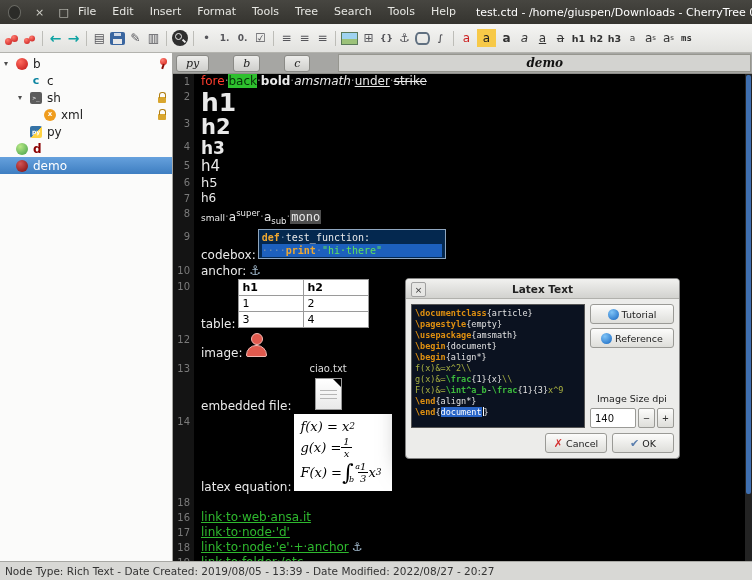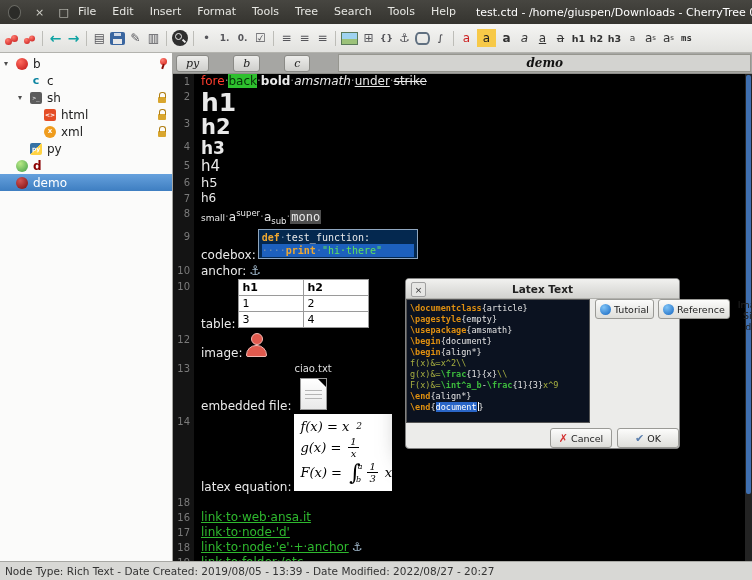--- a/index.html
+++ b/index.html
@@ -108,82 +108,82 @@
   .sg-it{font-style:italic}
   .sg-un{text-decoration:underline}
   .sg-st{text-decoration:line-through}
   .sg-dot{color:#7f7f7f}
   .sg-small{font-size:9px}
   .sg-sup{vertical-align:super;font-size:8.5px}
   .sg-sub{vertical-align:sub;font-size:8.5px}
   .sg-mono{font-family:"DejaVu Sans Mono",monospace;background:#4f4f4f;padding:0 1px}
   .elabel{color:#e9e9e9}
   .codebox{display:inline-block;overflow:hidden;background:#04284f;border:1px solid #8fa6bf;
-           padding:1px 3px;width:160px;box-sizing:border-box;margin-left:2px;
+           padding:1px 3px;width:188px;box-sizing:border-box;margin-left:2px;
            font-family:"DejaVu Sans Mono",monospace;font-size:10px;line-height:13px}
   .cbl{display:block;white-space:pre}
   .cb-sel{background:#1d60bd}
   .cb-kw{color:#f0a830;font-weight:bold}
   .cb-txt{color:#eaeaea}
   .cb-dot{color:#7390ad}
   .cb-str{color:#5ee05e}
   .anchor-glyph{color:#9fb6c9;font-size:13px;margin-left:3px}
   .etable-wrap{display:inline-block;overflow:hidden;margin-left:3px}
   .etable{border-collapse:collapse;background:#fff;font-size:11px;color:#000}
   .etable th,.etable td{border:1px solid #9a9a9a;width:58px;height:14px;padding:0 3px;text-align:left}
   .etable th{font-weight:bold}
   .etable td{font-weight:normal}
   .eimg{display:inline-block;overflow:hidden;width:23px;height:25px;margin-left:3px;position:relative}
   .eimg::before{content:"";position:absolute;left:6px;top:1px;width:10px;height:10px;border-radius:50%;
       background:#e05a4e;border:1px solid #f2b8b2}
   .eimg::after{content:"";position:absolute;left:1px;bottom:0;width:19px;height:10px;
       border-radius:10px 10px 2px 2px;background:#e05a4e;border:1px solid #f2b8b2}
-  .efile{display:inline-block;overflow:hidden;margin-left:3px;text-align:center}
+  .efile{display:inline-block;overflow:hidden;margin-left:18px;text-align:center}
   .efname{display:block;font-size:10px;color:#ddd;margin-bottom:2px}
   .eficon{display:block;width:25px;height:30px;margin:0 auto;background:linear-gradient(#fff,#e9e9e9);
           border:1px solid #9a9a9a;position:relative}
   .eficon::before{content:"";position:absolute;right:0;top:0;width:0;height:0;
       border-left:8px solid transparent;border-top:8px solid #000}
   .eficon::after{content:"";position:absolute;left:4px;right:4px;top:11px;height:1px;background:#b5b5b5;
       box-shadow:0 4px 0 #b5b5b5,0 8px 0 #b5b5b5}
   .elatex{display:inline-block;overflow:hidden;margin-left:3px;background:#fff;color:#000;width:98px;
           padding:3px 6px 5px;box-sizing:border-box;font-family:"DejaVu Serif",serif;font-style:italic;font-size:13px}
-  .lxr{display:flex;align-items:center;gap:7px;margin:2px 0}
+  .lxr{display:flex;align-items:center;gap:0;margin:2px 0}
   .lxr sup{font-size:9px}
   .lxr .frac{display:inline-flex;flex-direction:column;align-items:center;font-size:10px;line-height:11px}
   .frac .num{border-bottom:1px solid #000;padding:0 2px}
   .intwrap{position:relative;display:inline-block;width:16px;font-style:normal}
   .intg{font-size:22px;line-height:22px}
   .isup{position:absolute;right:-2px;top:-3px;font-size:8px;font-style:italic}
   .isub{position:absolute;left:7px;bottom:-3px;font-size:8px;font-style:italic}
   .elink{color:#2eb82e;text-decoration:underline}
   .mini-anchor{color:#9fb6c9;font-size:12px;margin-left:3px}
   .vscroll{position:absolute;right:0;top:0;bottom:0;width:7px;background:#232323}
   .vthumb{position:absolute;left:1px;right:1px;top:1px;height:86%;background:#3f6fb0;border-radius:2px}
 
   
   .dialog{position:absolute;left:405px;top:278px;width:273px;background:#ececea;border:1px solid #828282;
           border-radius:4px;box-shadow:0 10px 26px rgba(0,0,0,.55);z-index:50}
   .dtitle{height:19px;background:linear-gradient(#f1f1ef,#d2d2cf);border-bottom:1px solid #b0b0ac;
           display:flex;align-items:center;position:relative;border-radius:3px 3px 0 0}
   .dclose{position:absolute;left:5px;top:3px;width:13px;height:13px;border:1px solid #a0a0a0;border-radius:2px;
           background:#e6e6e4;display:flex;align-items:center;justify-content:center;font-size:9px;color:#333}
   .dtitletext{flex:1;text-align:center;font-weight:bold;font-size:10.5px;color:#222}
-  .dbody{}
+  .dbody{padding:5px}
   .dmain{display:flex;gap:5px}
   .dcode{flex:1;background:#0b1220;border:1px solid #555;padding:3px 3px;box-sizing:border-box;height:124px;
          font-family:"DejaVu Sans Mono",monospace;font-size:8.5px;line-height:11px;color:#ddd;overflow:hidden}
   .dcl{display:block;white-space:pre}
   .lx-cmd{color:#e09010;font-weight:bold}
   .lx-w{color:#e2e2e2}
   .lx-m{color:#a8b040}
   .lx-g{color:#3dbb3d;font-weight:bold}
   .lx-sel{background:#2a66c8;color:#fff}
   .caret{display:inline-block;width:1px;height:9px;background:#fff;margin-left:1px;vertical-align:-1px}
-  .dside{flex:0 0 84px;width:84px;display:flex;gap:4px}
+  .dside{flex:0 0 84px;width:84px;display:flex;flex-direction:column;gap:4px}
   .gbtn{display:flex;align-items:center;justify-content:center;gap:3px;height:20px;padding:0 4px;
         background:linear-gradient(#fcfcfb,#dededa);border:1px solid #9a9a96;border-radius:3px;
         font-size:9.5px;color:#222;font-family:"DejaVu Sans",sans-serif}
   .binfo{width:11px;height:11px;flex:0 0 11px;border-radius:50%;
          background:radial-gradient(circle at 35% 30%,#7fc4f7,#1565c0)}
   .dspacer{flex:1}
   .dpilabel{text-align:center;font-size:9.5px;color:#222}
   .dpirow{display:flex;gap:2px}
   .dpival{flex:1;background:#fff;border:1px solid #9a9a96;border-radius:2px;height:18px;display:flex;
           align-items:center;padding-left:4px;font-size:10px;color:#111}
@@ -286,26 +286,20 @@
           <span class="tright"></span>
         </div>
 
         <div class="trow d1">
           <span class="texp">▾</span>
           <span class="ticon ico-sh">&gt;_</span>
           <span class="tlabel">sh</span>
           <span class="tright lock"></span>
         </div>
 
-        <div class="trow d2">
-          <span class="texp"></span>
-          <span class="ticon ico-html">&lt;&gt;</span>
-          <span class="tlabel">html</span>
-          <span class="tright lock"></span>
-        </div>
 
         <div class="trow d2">
           <span class="texp"></span>
           <span class="ticon ico-xml">x</span>
           <span class="tlabel">xml</span>
           <span class="tright lock"></span>
         </div>
 
         <div class="trow d1">
           <span class="texp"></span>

